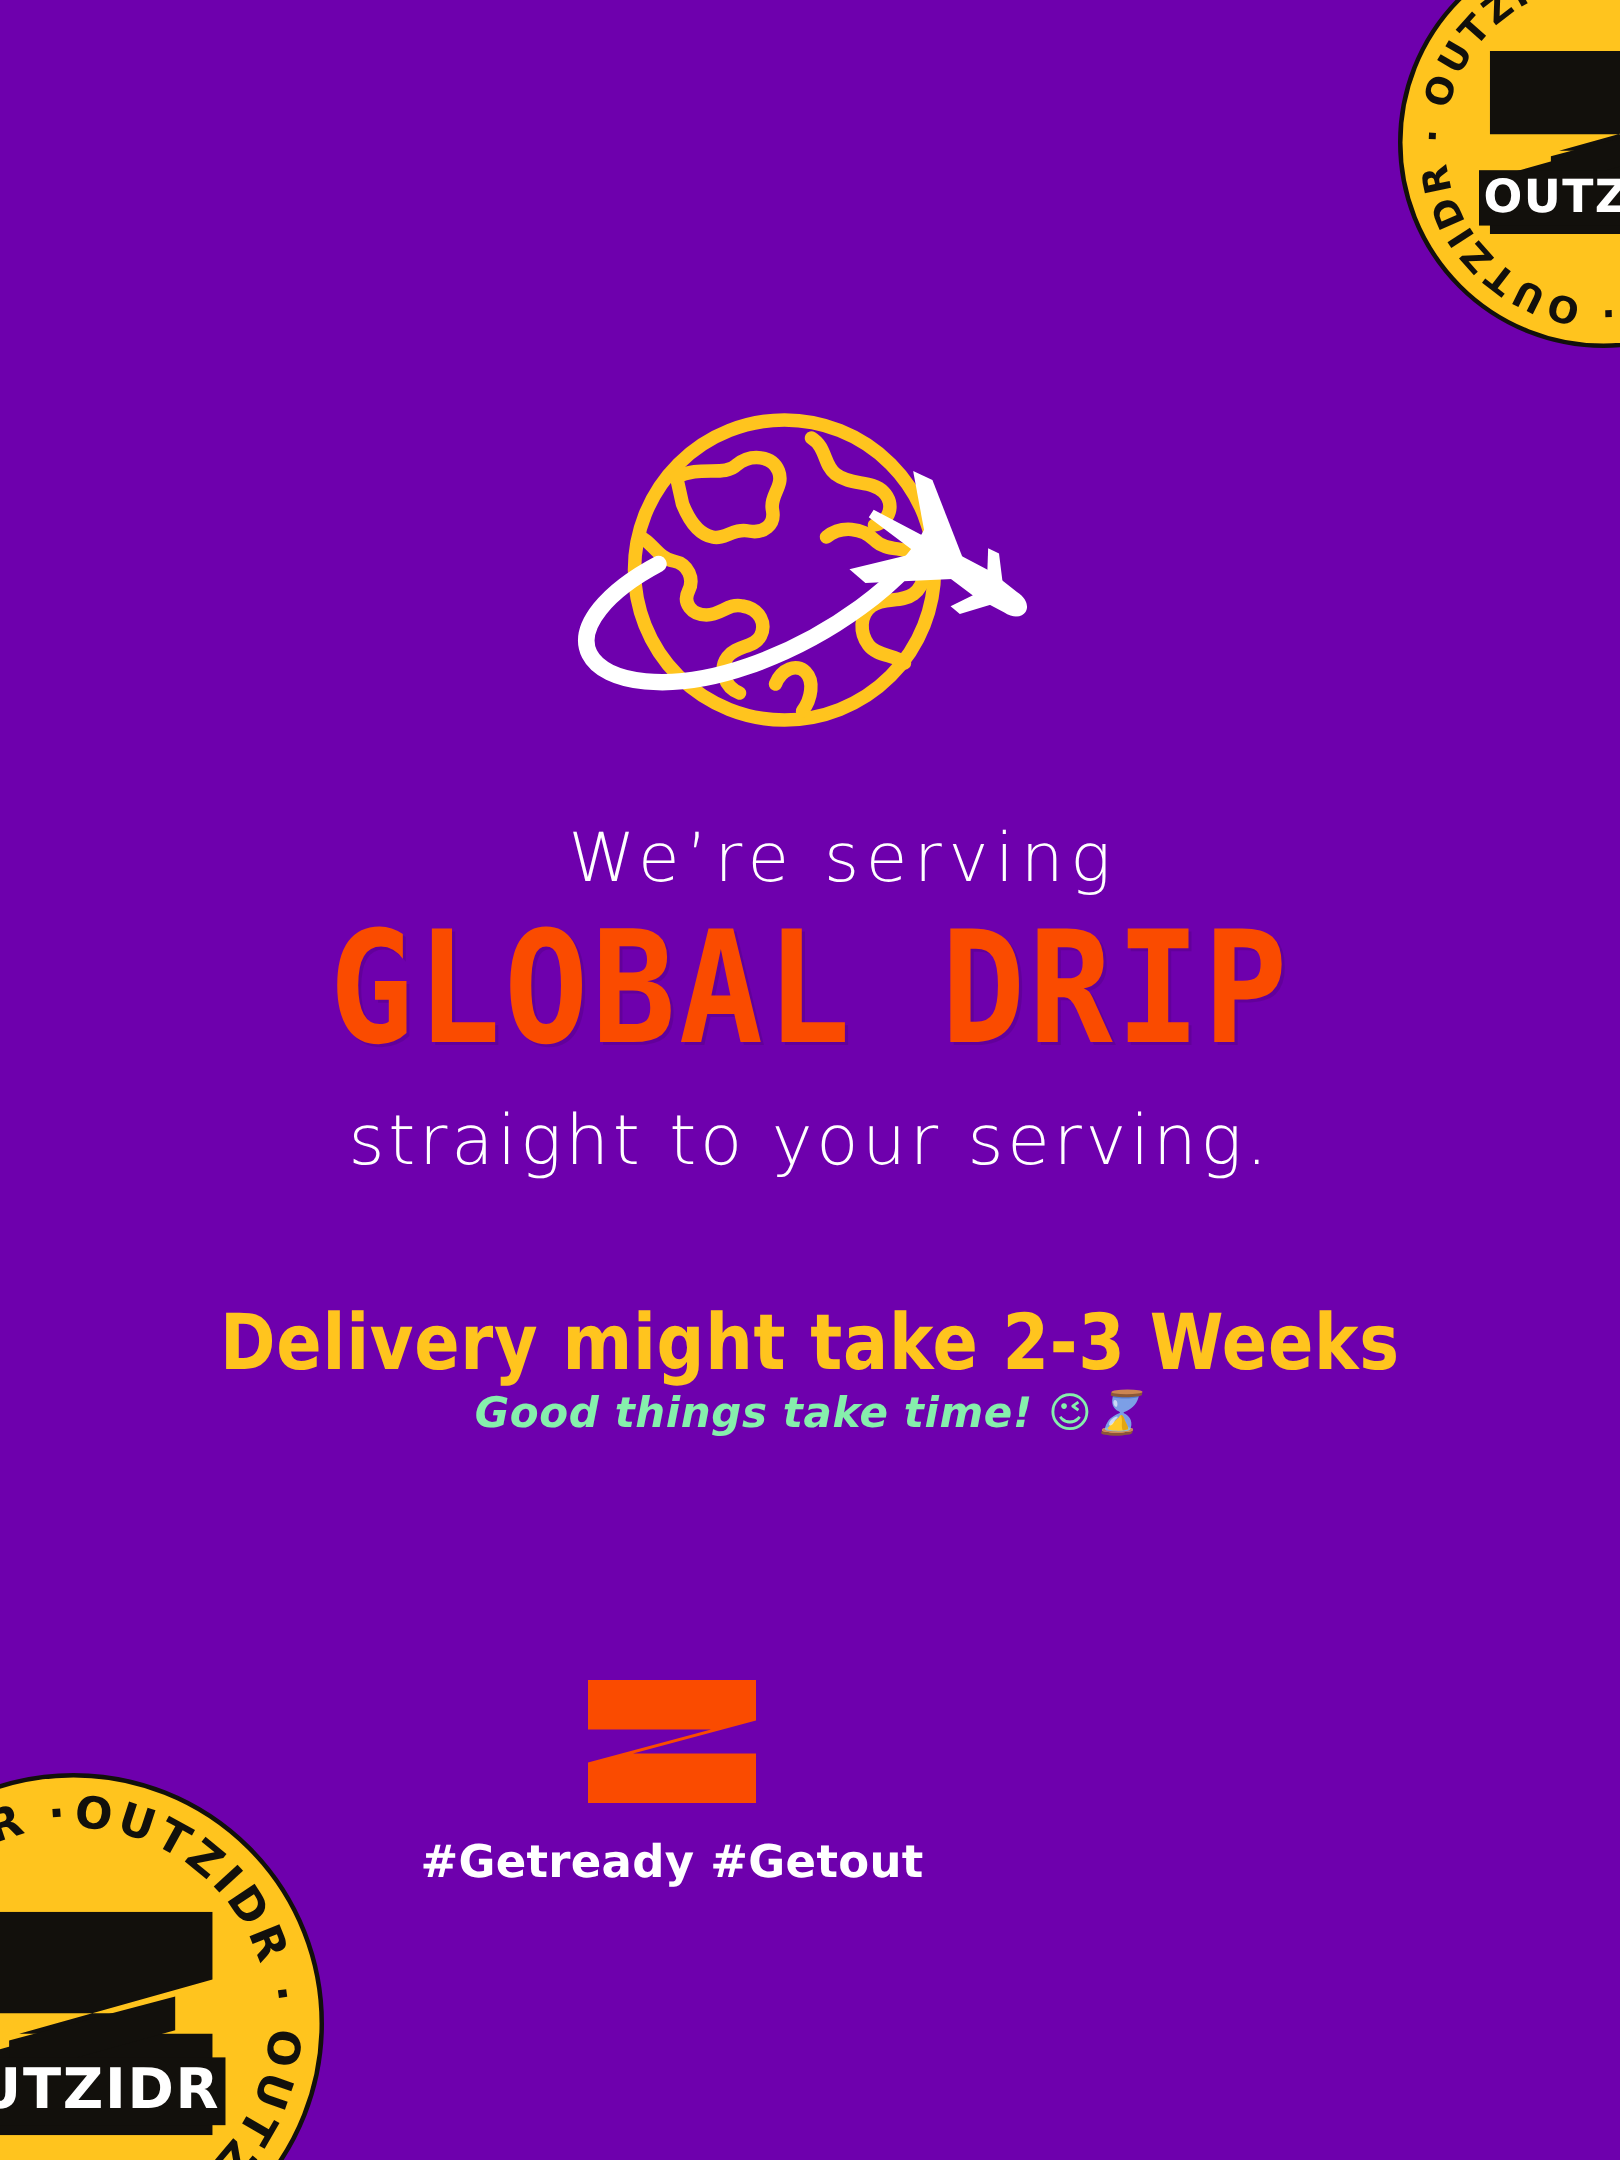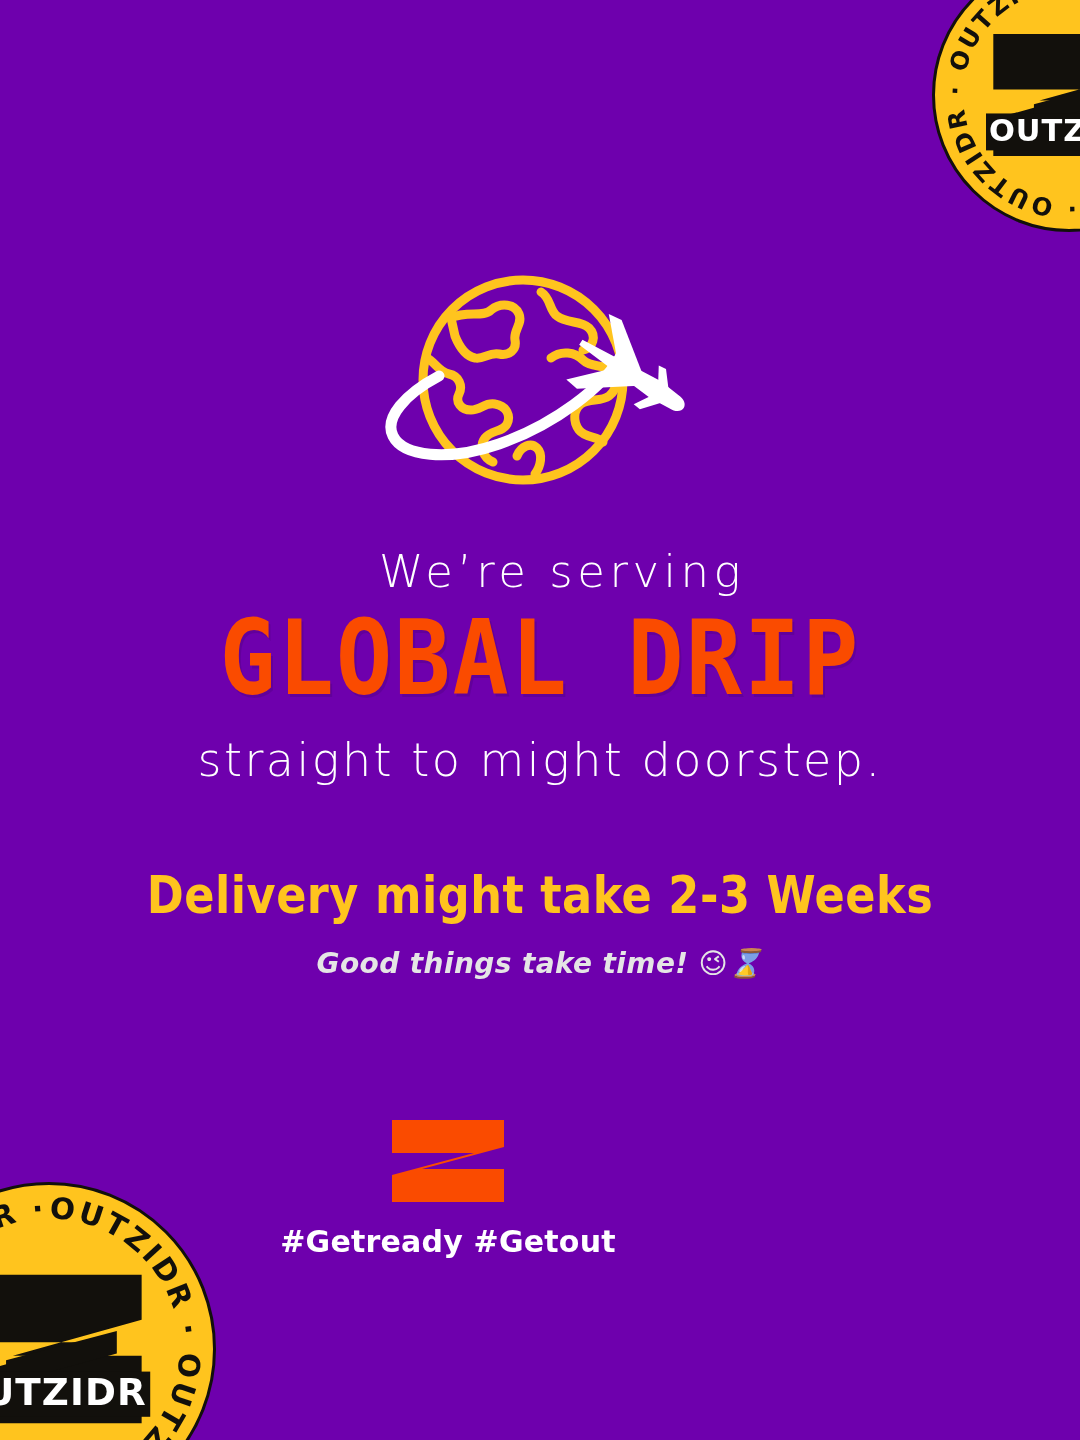--- a/index.html
+++ b/index.html
@@ -115,28 +115,28 @@
     color: #ffc41e;
     font-family: "DejaVu Sans", sans-serif;
     font-weight: 700;
     font-size: 46px;
     letter-spacing: 0.5px;
     line-height: 1.05;
     margin: 86px 0 0 0;
     transform: scaleX(0.97) scaleY(1.12);
   }
   .line-note {
-    color: #e5e5e5;
+    color: #86efac;
     font-family: "DejaVu Sans", sans-serif;
     font-weight: 700;
     font-style: italic;
     font-size: 28px;
     letter-spacing: 0.4px;
     line-height: 1.05;
-    margin: 30px 0 0 0;
+    margin: 8px 0 0 0;
   }
 
   
   #footer {
     position: absolute;
     left: 0;
     top: 1120px;
     width: 896px;
     text-align: center;
   }
@@ -193,21 +193,21 @@
         <path d="M98 34 L86 54 L94 55 L110 36 Z"></path>
         <rect x="104" y="24" width="5" height="5" rx="1"></rect>
         <rect x="112" y="25" width="4" height="4" rx="1"></rect>
       </g>
     </svg>
   </div>
 
   <div id="copy">
     <p class="line-eyebrow">We’re serving</p>
     <p class="line-headline">GLOBAL DRIP</p>
-    <p class="line-sub">straight to might doorstep.</p>
+    <p class="line-sub">straight to your serving.</p>
     <p class="line-delivery">Delivery might take 2-3 Weeks</p>
     <p class="line-note">Good things take time! 😉⌛</p>
   </div>
 
   <div id="footer">
     <svg id="footer-logo" viewBox="0 0 124 82" xmlns="http://www.w3.org/2000/svg">
       <path d="M6 0 H118 V27 L36 49 H118 V82 H6 V55 L88 33 H6 Z" fill="#FA4B00"></path>
     </svg>
     <p class="line-hashtags">#Getready #Getout</p>
   </div>

